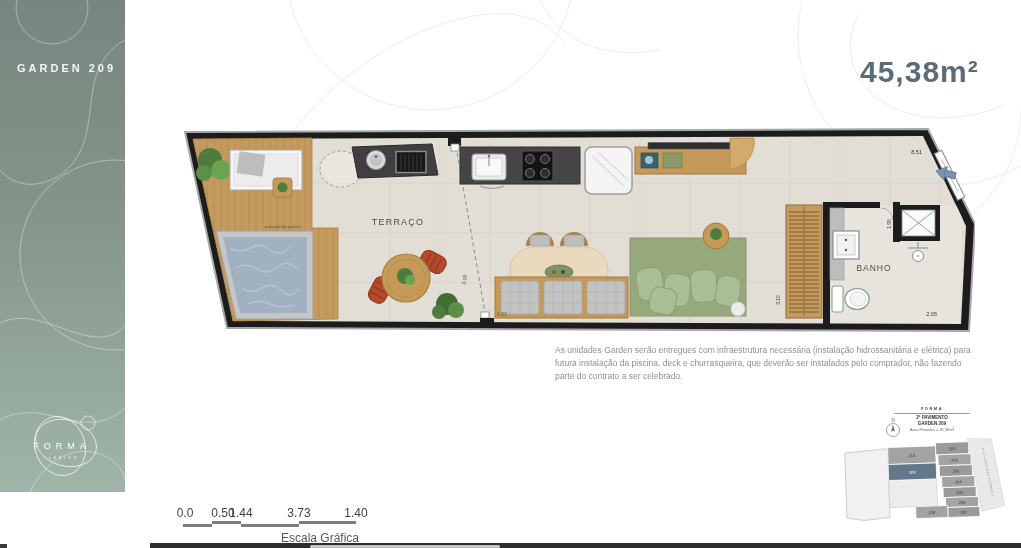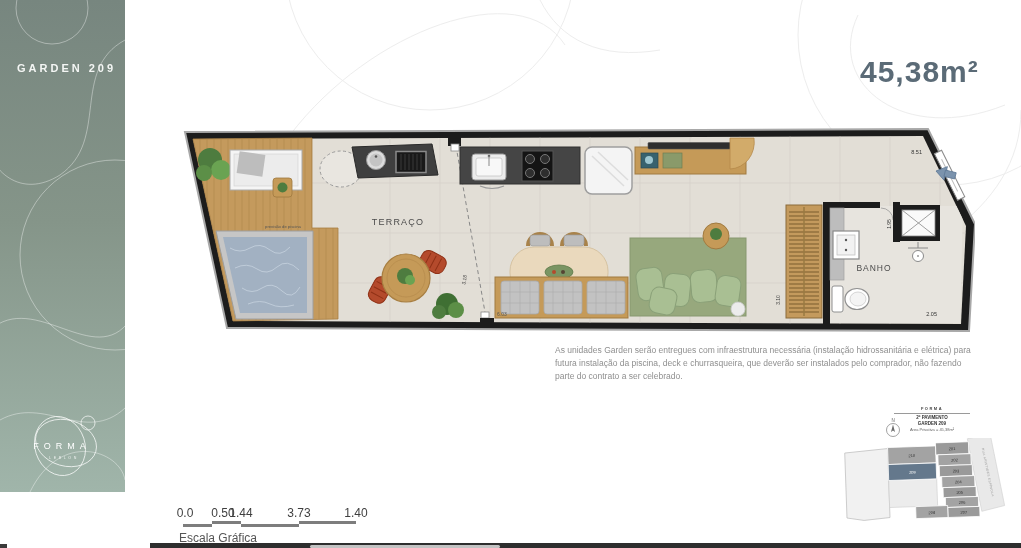--- a/index.html
+++ b/index.html
@@ -20,21 +20,21 @@
            font-size:30px;font-weight:bold;letter-spacing:1px;z-index:3;}
   
   .floorplan{left:180px;top:128px;z-index:3;}
   
   .disclaimer{left:555px;top:344px;width:420px;text-align:left;font-size:8.5px;
            line-height:1.5;color:#8f8f8f;z-index:3;}
   
   .scalebar{left:163px;top:506px;width:185px;height:40px;z-index:3;font-size:12px;color:#3f3f3f;margin-left:16px;}
   .scalebar .tick{position:absolute;top:0;transform:translateX(-50%);}
   .scalebar .seg{position:absolute;height:3px;background:#7d7d7d;}
-  .scalebar .sb-label{position:absolute;top:25px;left:0;width:180px;text-align:left;color:#555;}
+  .scalebar .sb-label{position:absolute;top:25px;left:0;width:180px;text-align:right;color:#555;}
   
   .keyplan{left:843px;top:406px;width:178px;height:132px;z-index:3;}
   .kp-head{position:absolute;left:0;top:0;width:178px;text-align:center;color:#444;}
   .kp-brand{font-size:4px;font-weight:bold;letter-spacing:1.5px;}
   .kp-rule{width:76px;margin:1.5px auto;border-top:0.5px solid #9a9a9a;height:0;}
   .kp-floor,.kp-unit{font-size:4.5px;font-weight:bold;color:#333;line-height:1.35;}
   .kp-area{font-size:4px;color:#666;line-height:1.4;}
   .kp-compass{position:absolute;left:42px;top:11px;}
   .kp-building{position:absolute;left:0;top:32px;}
   

